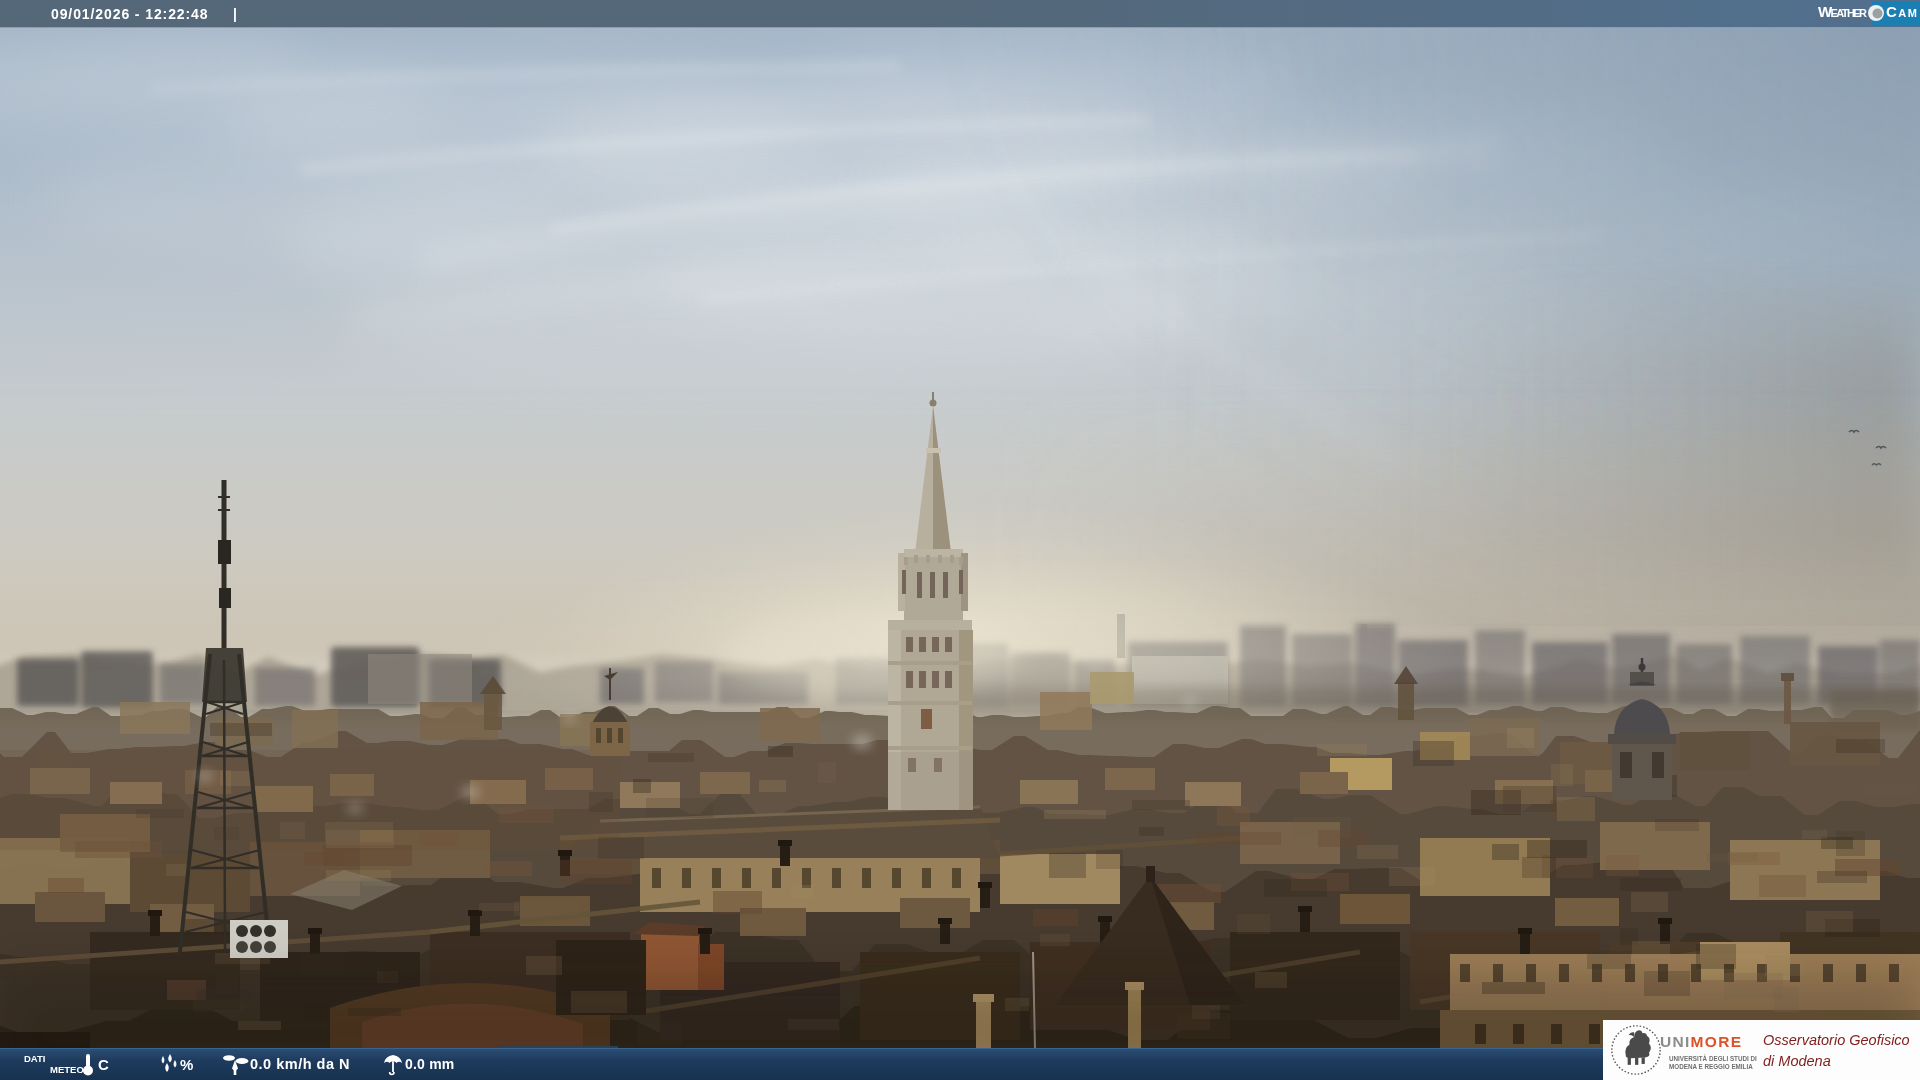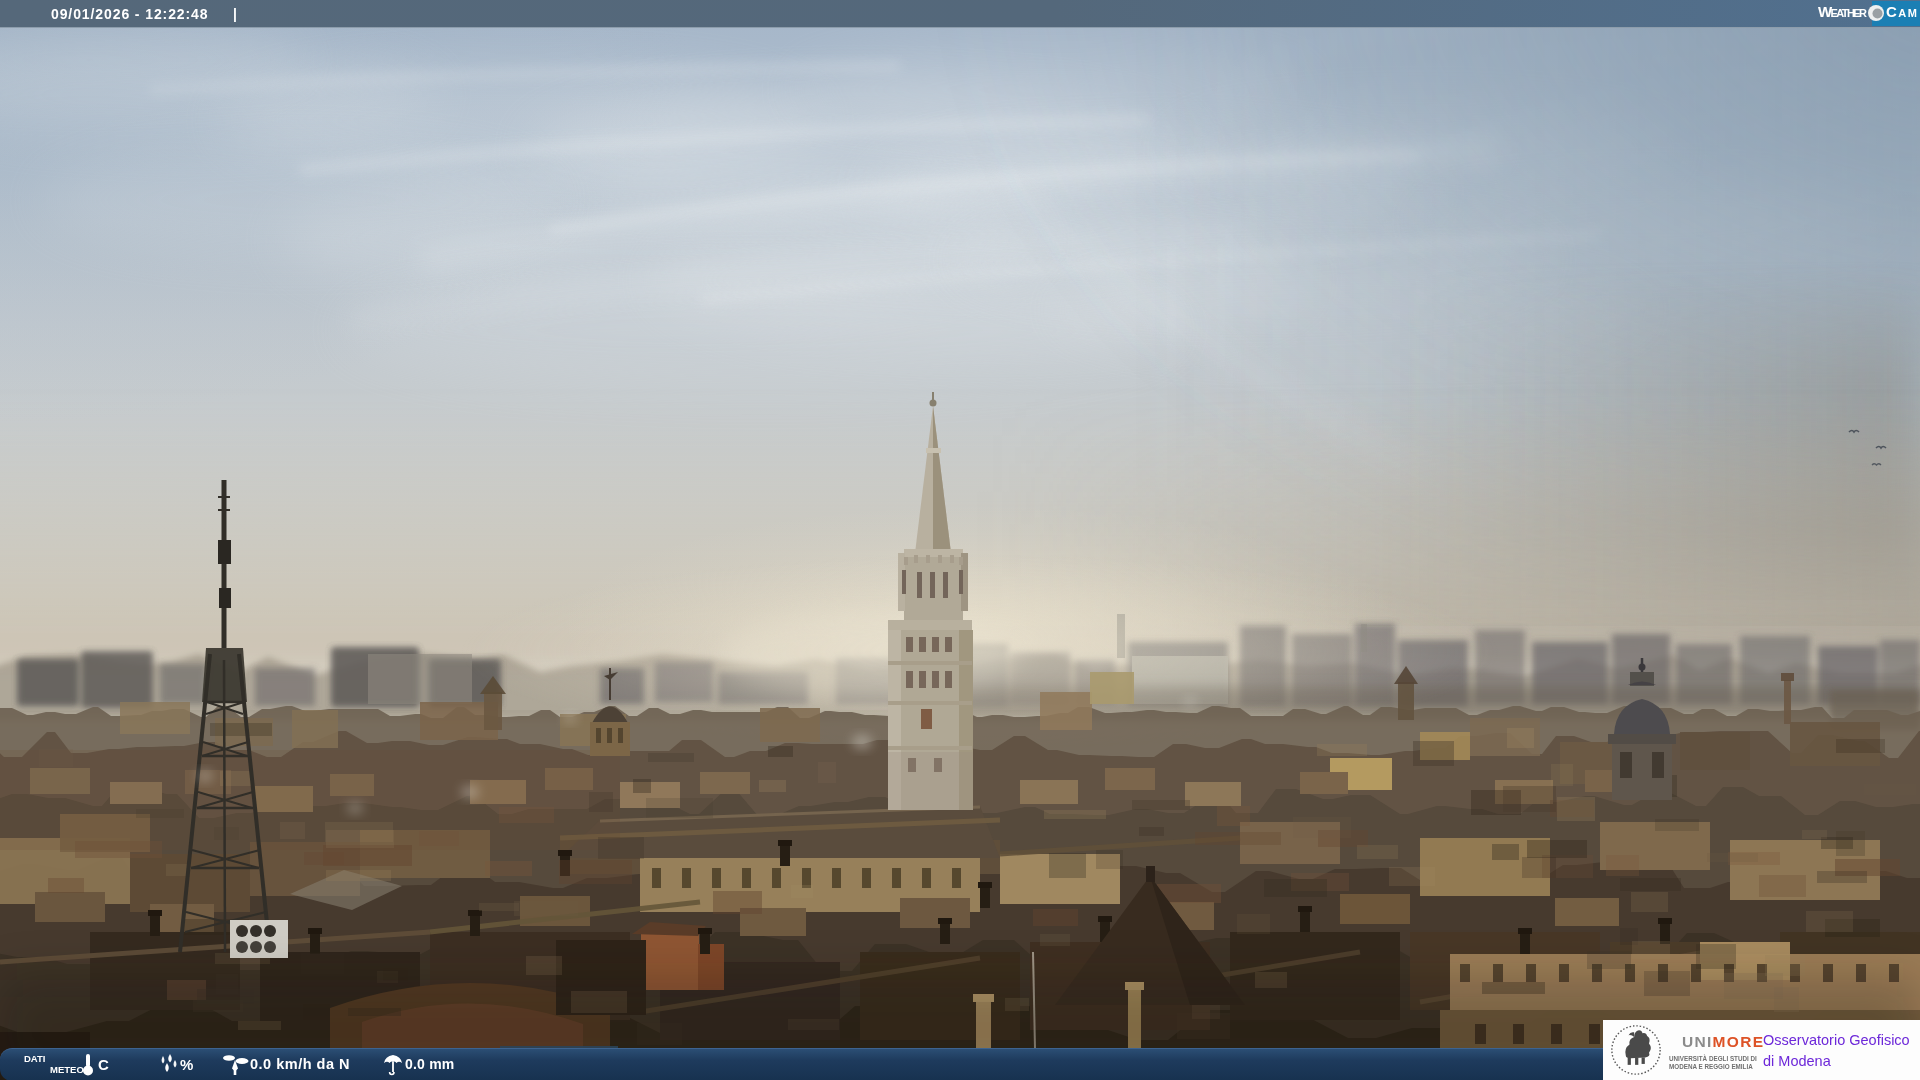--- a/index.html
+++ b/index.html
@@ -1,20 +1,20 @@
 <!DOCTYPE html>
 <html><head><meta charset="utf-8">
 <style>
 html,body{margin:0;padding:0;width:1920px;height:1080px;overflow:hidden;background:#cfd0cd;}
 #stage{position:relative;width:1920px;height:1080px;font-family:"Liberation Sans",sans-serif;}
 #photo{position:absolute;left:0;top:0;}
 .ov{position:absolute;color:#fff;}
 #topbar{left:0;top:0;width:1920px;height:27px;background:linear-gradient(90deg,#55687a 0%,#54687b 55%,#51708f 100%);border-bottom:1px solid #8d9dac;}
 #topbar .t{position:absolute;top:6px;font-size:14px;font-weight:bold;letter-spacing:0.9px;white-space:pre;}
-#botbar{left:0;top:1048px;width:1920px;height:32px;background:linear-gradient(180deg,#2b4e74 0%,#1e3b5d 35%,#17314f 100%);border-top:1px solid #3d6390;border-radius:12px;}
+#botbar{left:0;top:1048px;width:1920px;height:32px;background:linear-gradient(180deg,#2b4e74 0%,#1e3b5d 35%,#17314f 100%);border-top:1px solid #3d6390;}
 #botbar .t{position:absolute;font-weight:bold;white-space:pre;}
 #ubox{left:1603px;top:1020px;width:317px;height:60px;background:#fdfdfd;color:#333;}
 </style></head><body>
 <div id="stage">
 <svg id="photo" width="1920" height="1080" viewBox="0 0 1920 1080">
 <defs>
 <linearGradient id="sky" x1="0" y1="0" x2="0" y2="1">
  <stop offset="0" stop-color="#a5b6c9"></stop>
  <stop offset="0.16" stop-color="#b1bfcd"></stop>
  <stop offset="0.3" stop-color="#c0c8cf"></stop>
@@ -598,17 +598,17 @@
  <svg style="position:absolute;left:7px;top:4px" width="52" height="52" viewBox="0 0 56 56">
   <circle cx="28" cy="28" r="26" fill="none" stroke="#555" stroke-width="1.5" stroke-dasharray="1.6 2.1"></circle>
   <g fill="#4a4a4a">
    <path d="M17 34 Q15 26 21 22 Q20 16 26 14 Q26 9 30 7 Q34 6 35 10 Q39 9 40 13 Q44 15 42 21 Q46 26 42 31 Q44 35 38 36 L22 37 Q17 37 17 34 Z"></path>
    <path d="M26 14 Q23 11 20 12 Q22 8 26 9 Z"></path>
    <rect x="19" y="36" width="3.5" height="8"></rect>
           <rect x="27" y="36" width="3.5" height="8"></rect>
    <rect x="34" y="36" width="3.5" height="7"></rect>
   </g>
  </svg>
- <div style="position:absolute;left:79px;top:13px;font-size:15.5px;font-weight:bold;letter-spacing:1.3px;color:#8b8b8b;">UNI<span style="color:#dd5226;">MORE</span></div>
+ <div style="position:absolute;left:57px;top:13px;font-size:15.5px;font-weight:bold;letter-spacing:1.3px;color:#8b8b8b;">UNI<span style="color:#dd5226;">MORE</span></div>
  <div style="position:absolute;left:66px;top:35px;font-size:6.3px;font-weight:bold;color:#6f6f6f;letter-spacing:0px;line-height:7.5px;">UNIVERSITÀ DEGLI STUDI DI<br>MODENA E REGGIO EMILIA</div>
- <div style="position:absolute;left:160px;top:10px;font-size:14.5px;color:#6d28d9;line-height:21px;">Osservatorio Geofisico<br>di Modena</div>
+ <div style="position:absolute;left:160px;top:10px;font-size:14.5px;color:#7f1d1d;line-height:21px;font-style:italic;">Osservatorio Geofisico<br>di Modena</div>
 </div>
 
 </div>
 </body></html>

